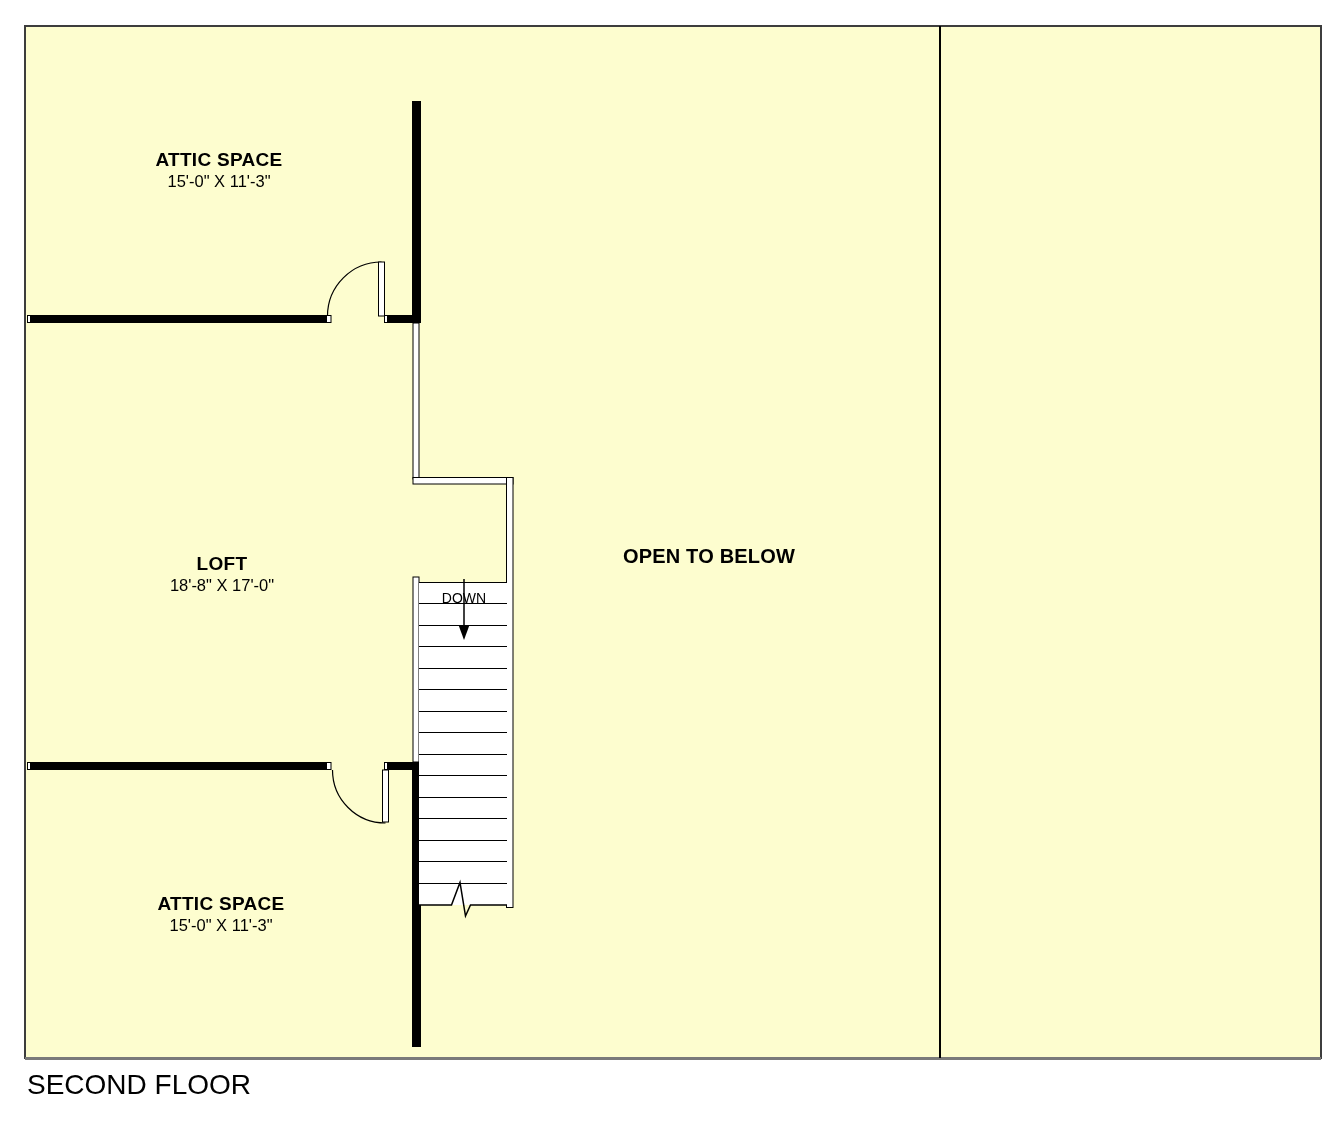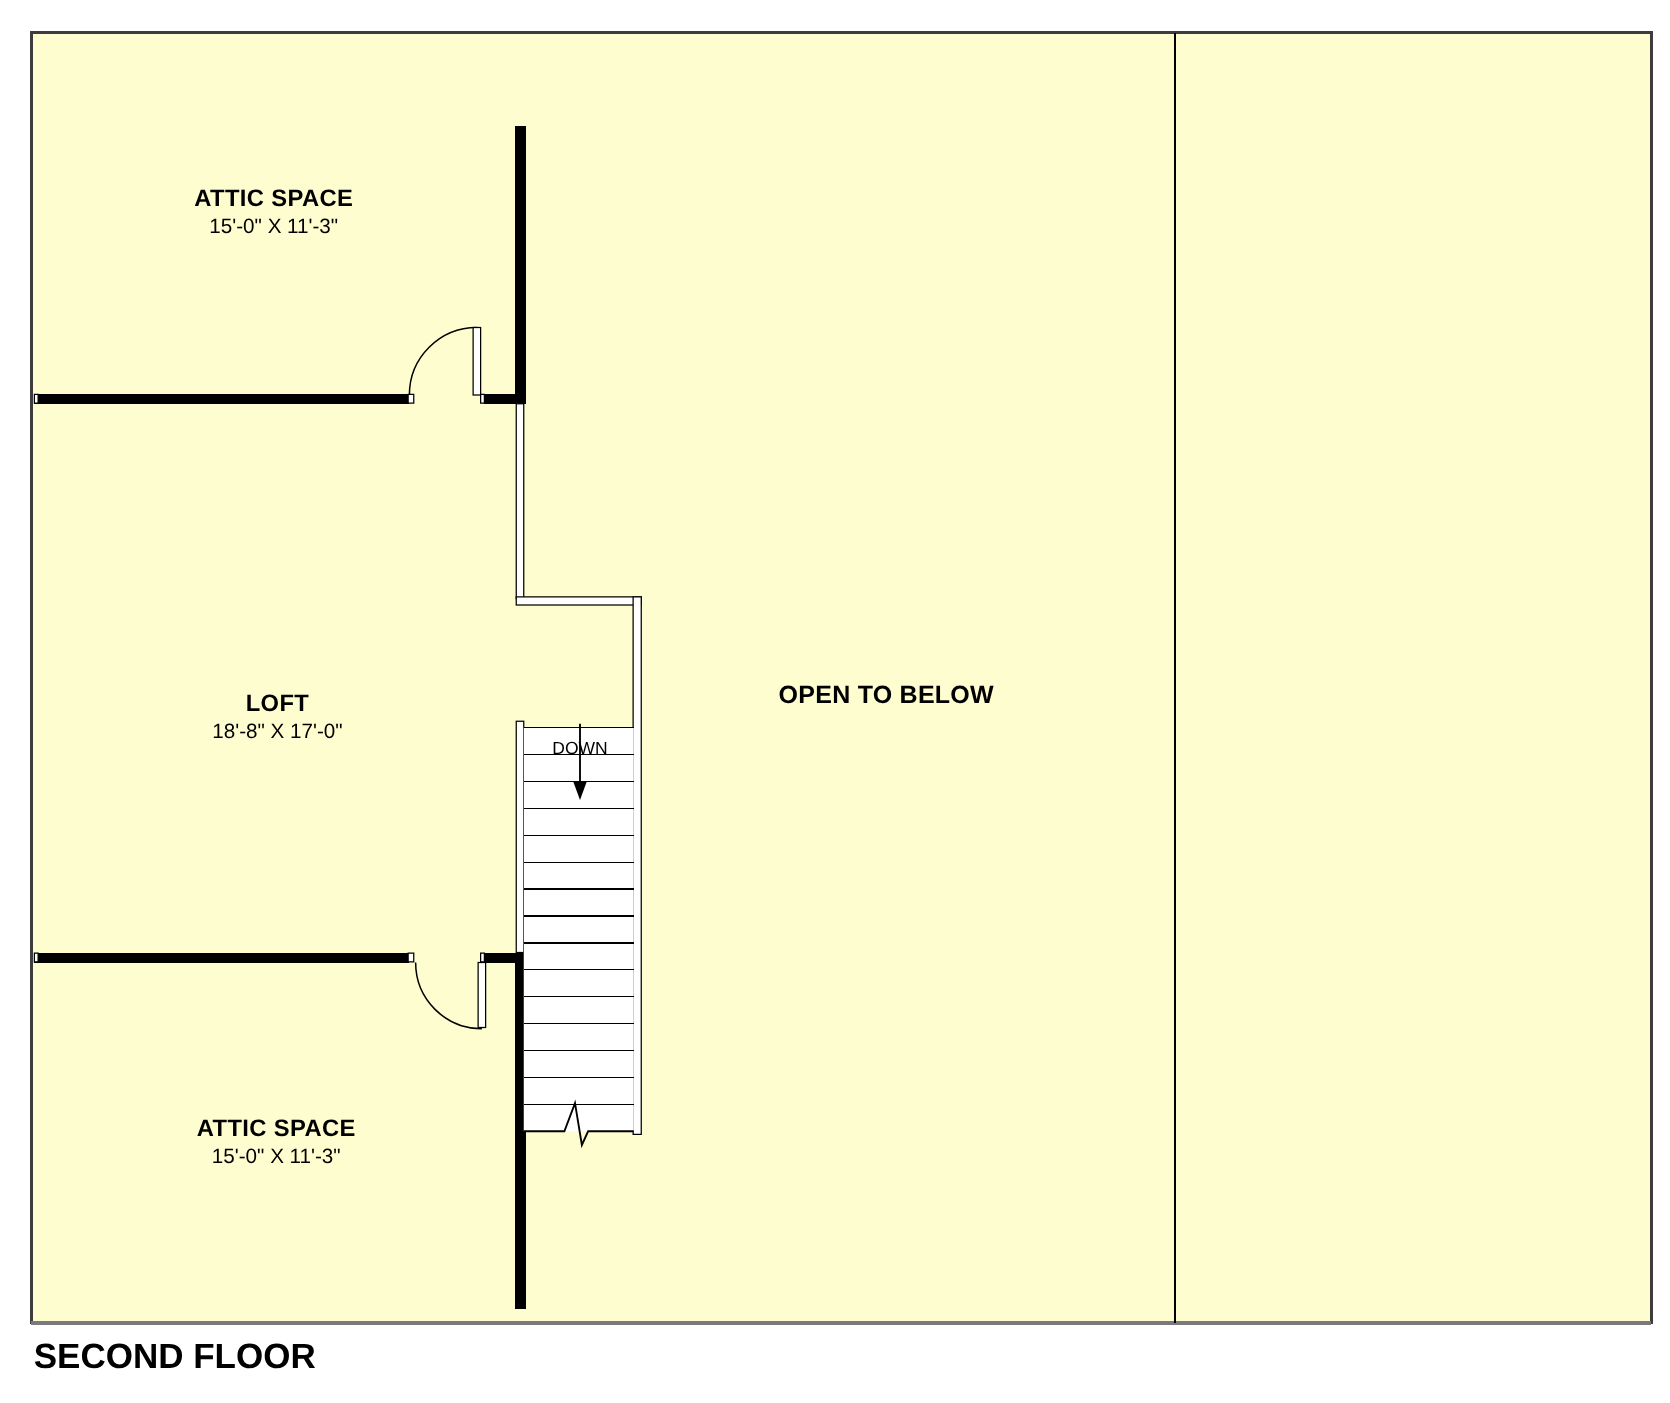--- a/index.html
+++ b/index.html
@@ -45,21 +45,21 @@
   }
   .down-label {
     font-size: 14px;
     line-height: 16px;
     margin-top: 28px;
   }
   .floor-title {
     position: absolute;
     left: 27px;
     top: 1068px;
-    font-weight: bold;
+    font-weight: normal;
     font-size: 28px;
     line-height: 34px;
     color: #000000;
     transform: none;
     text-align: left;
   }
 </style>
 </head>
 <body>
 

